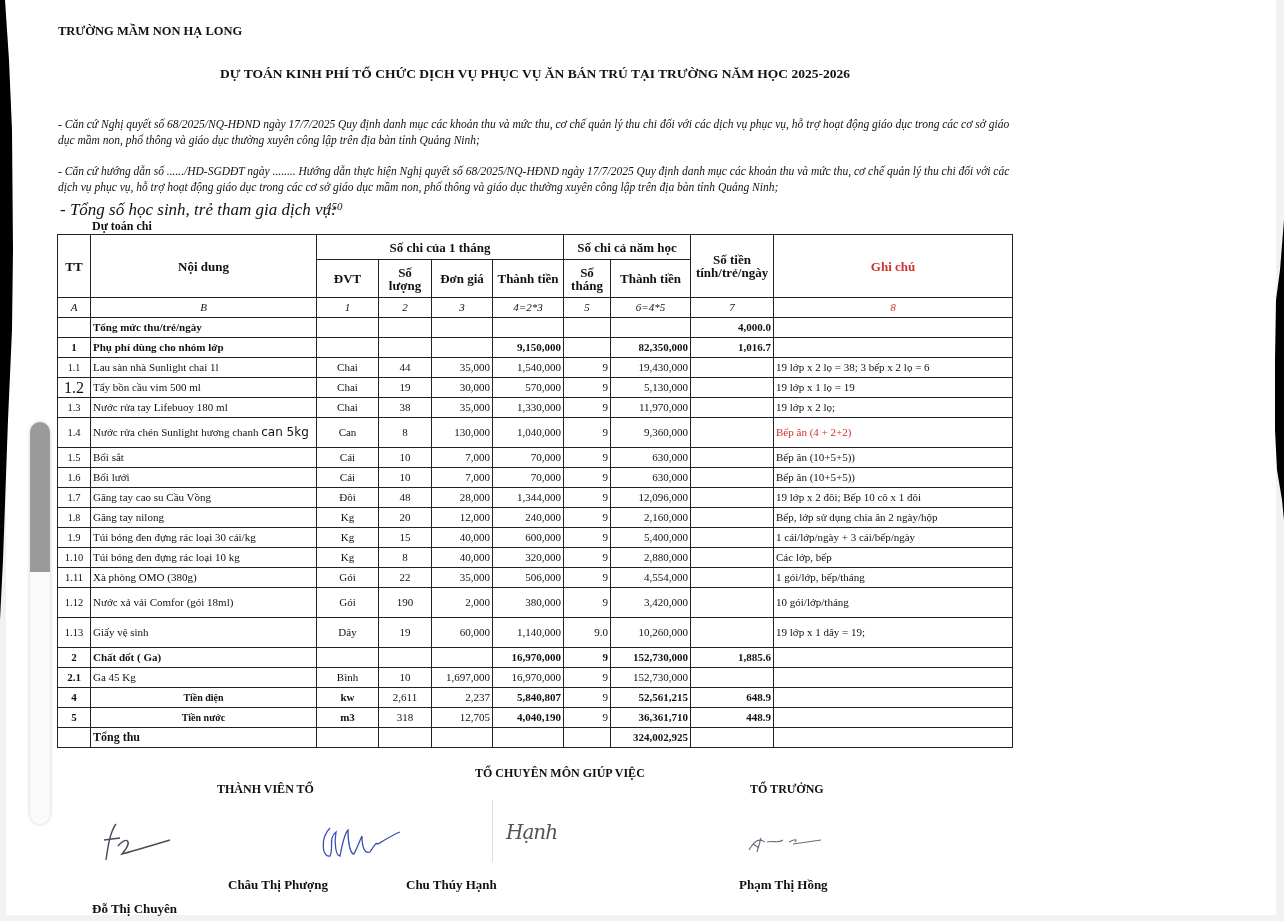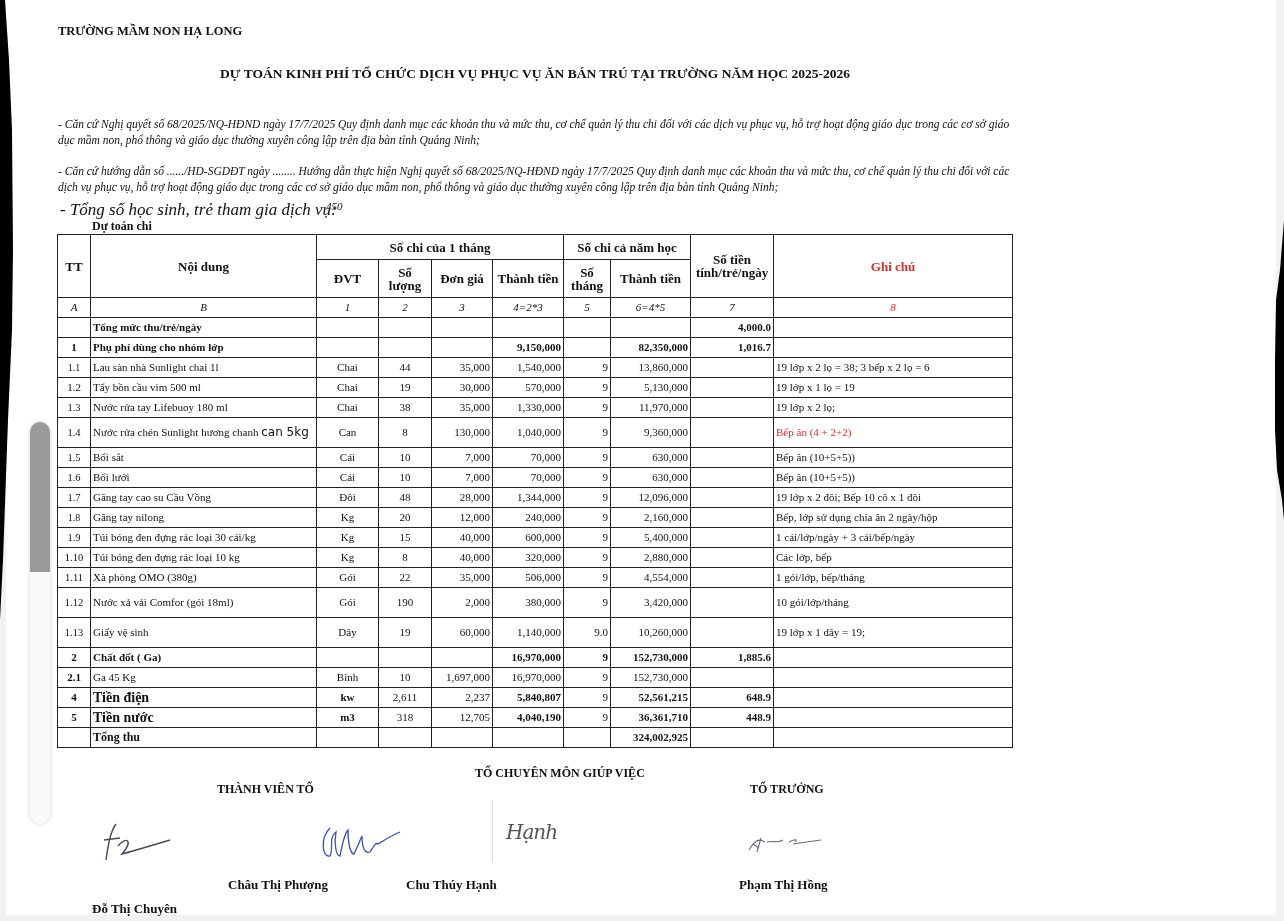--- a/index.html
+++ b/index.html
@@ -44,21 +44,21 @@
   table.budget td, table.budget th {
     border:1px solid #222; padding:0 2px; height:19px; line-height:13px; overflow:hidden;
   }
   table.budget th { font-weight:bold; font-size:13px; }
   .c { text-align:center; }
   .r { text-align:right; }
   .l { text-align:left; }
   .b { font-weight:bold; }
   .i { font-style:italic; }
   .red { color:#d0312d; }
-  .small { font-size:14px; }
+  .small { font-size:10px;text-align:center; }
   .sans-tail { font-family:"DejaVu Sans", sans-serif; font-size:12px; }
 
   .sig-label { font-weight:bold; font-size:12px; }
   .sig-name { font-weight:bold; font-size:13px; }
   .divider-v { position:absolute; left:492px; top:800px; width:1px; height:62px; background:#ddd; }
 </style>
 </head>
 <body>
 
 <div class="page"></div>
@@ -148,26 +148,26 @@
         <td class="l"></td>
       </tr>
       <tr style="height: 20px;">
         <td class="c" style="font-size: 10px;">1.1</td>
         <td class="l"> Lau sàn nhà Sunlight chai 1l</td>
         <td class="c">Chai</td>
         <td class="c">44</td>
         <td class="r">35,000</td>
         <td class="r">1,540,000</td>
         <td class="r">9</td>
-        <td class="r">13,860,000</td>
+        <td class="r">19,430,000</td>
         <td class="r"></td>
         <td class="l">19 lớp x 2 lọ = 38;  3 bếp x 2 lọ = 6</td>
       </tr>
       <tr style="height: 20px;">
-        <td class="c" style="font-size: 11px;">1.2</td>
+        <td class="c" style="font-size: 16px;">1.2</td>
         <td class="l">Tẩy bồn cầu vim 500 ml</td>
         <td class="c">Chai</td>
         <td class="c">19</td>
         <td class="r">30,000</td>
         <td class="r">570,000</td>
         <td class="r">9</td>
         <td class="r">5,130,000</td>
         <td class="r"></td>
         <td class="l">19 lớp x 1 lọ = 19</td>
       </tr>

